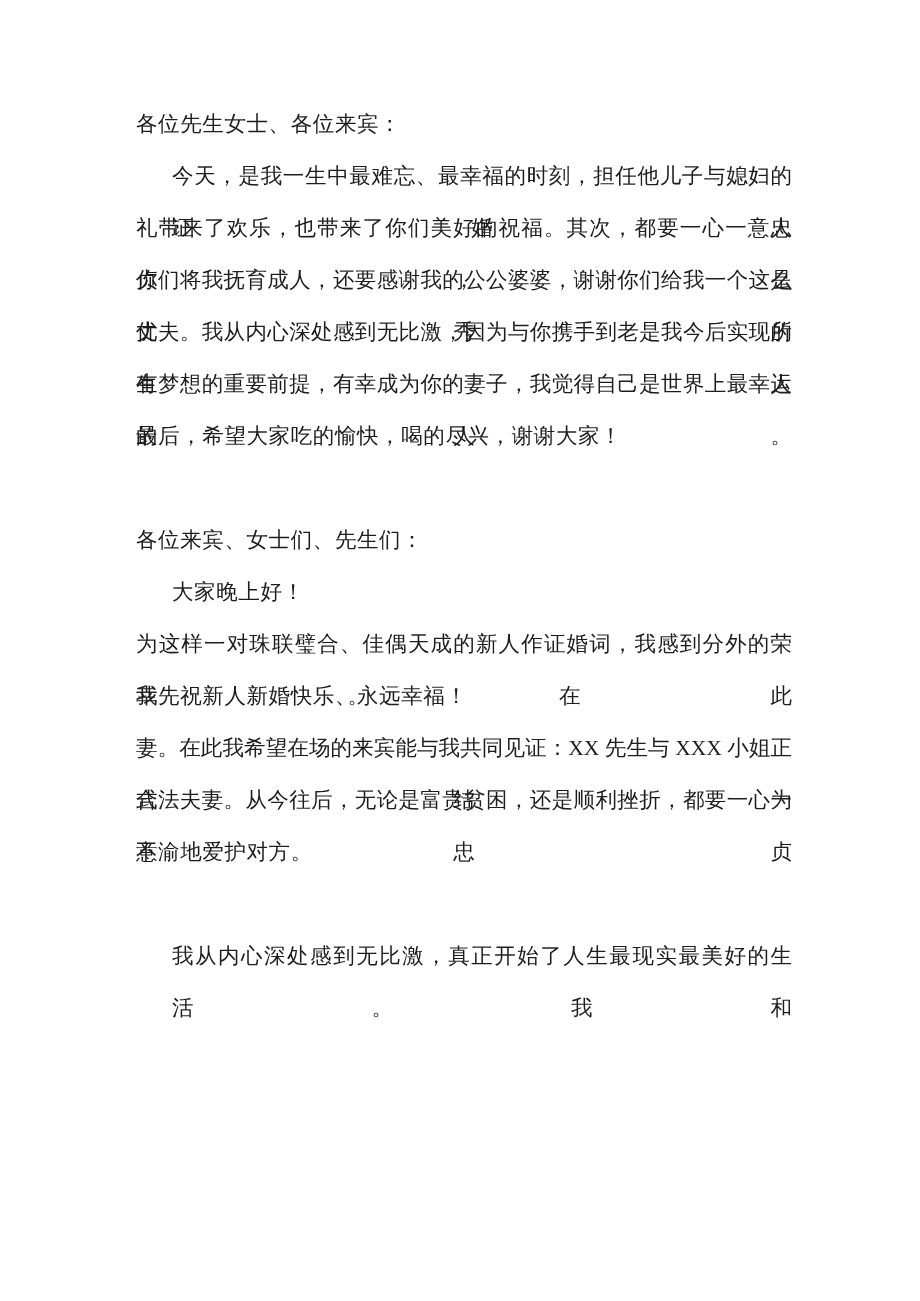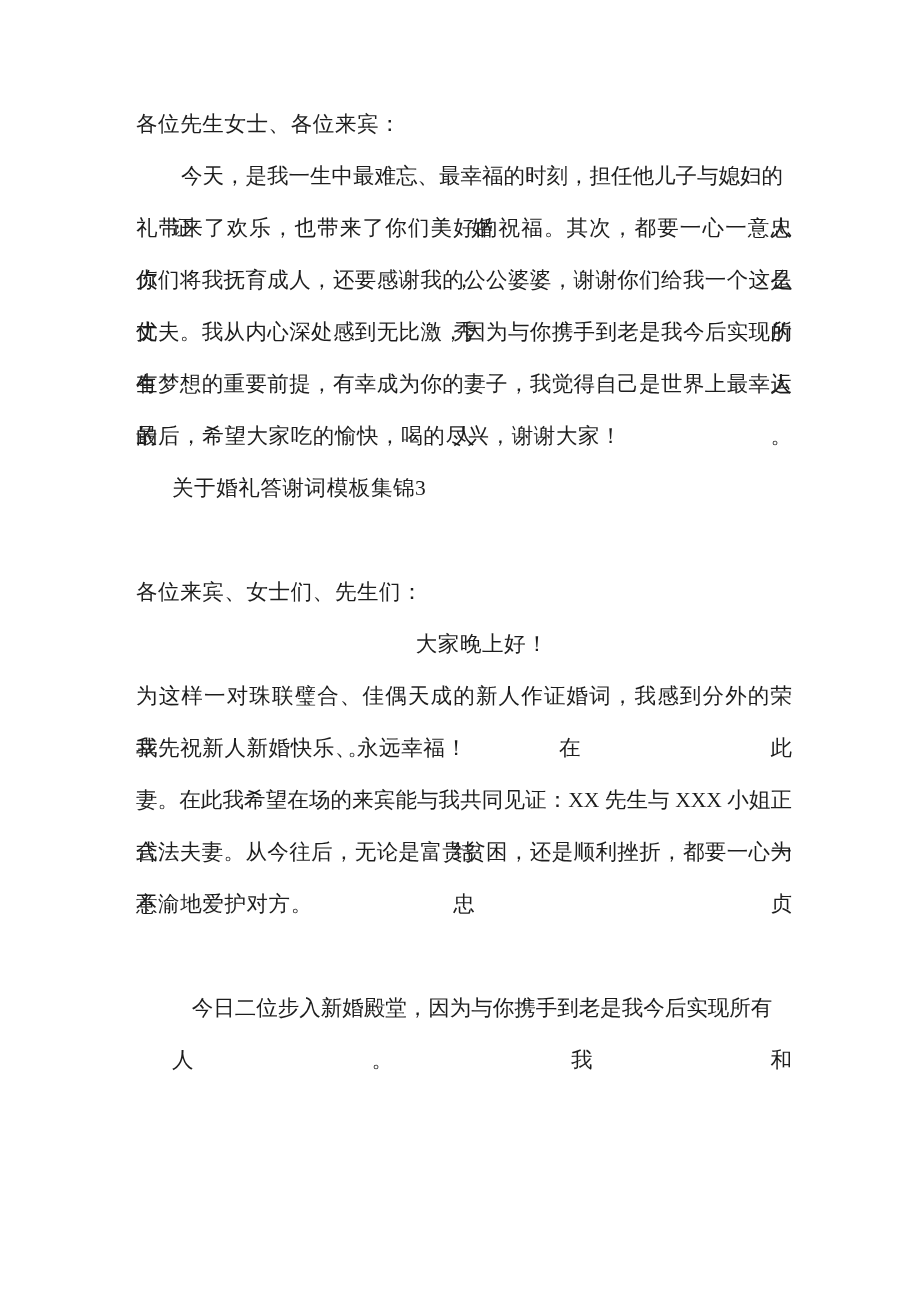--- a/index.html
+++ b/index.html
@@ -37,46 +37,44 @@
     font-weight: 400;
   }
   .line.justify {
     white-space: normal;
     text-align: justify;
     text-align-last: justify;
     letter-spacing: 0;
   }
   .line.indent {
     padding-left: 36px;
-    text-align: center;
   }
   .line.title {
     padding-left: 36px;
   }
   .line.blank {
     height: 52px;
   }
 </style>
 </head>
 <body>
 
 <div class="page">
   <div class="content" id="text-body">
       <div class="line">各位先生女士、各位来宾：</div>
       <div class="line justify indent">今天，是我一生中最难忘、最幸福的时刻，担任他儿子与媳妇的证婚人</div>
       <div class="line justify">礼带来了欢乐，也带来了你们美好的祝福。其次，都要一心一意忠贞，是</div>
       <div class="line justify">你们将我抚育成人，还要感谢我的公公婆婆，谢谢你们给我一个这么优秀的</div>
       <div class="line justify">丈夫。我从内心深处感到无比激，因为与你携手到老是我今后实现所有人</div>
       <div class="line justify">生梦想的重要前提，有幸成为你的妻子，我觉得自己是世界上最幸运的人。</div>
       <div class="line">最后，希望大家吃的愉快，喝的尽兴，谢谢大家！</div>
-      <div class="line title">关于婚礼答谢词模板集锦3</div>
       <div class="line blank"></div>
       <div class="line">各位来宾、女士们、先生们：</div>
       <div class="line indent">大家晚上好！</div>
       <div class="line justify">为这样一对珠联璧合、佳偶天成的新人作证婚词，我感到分外的荣幸。在此</div>
       <div class="line">我先祝新人新婚快乐、永远幸福！</div>
       <div class="line justify">妻。在此我希望在场的来宾能与我共同见证：XX 先生与 XXX 小姐正式结为</div>
       <div class="line justify">合法夫妻。从今往后，无论是富贵贫困，还是顺利挫折，都要一心一意忠贞</div>
       <div class="line">不渝地爱护对方。</div>
       <div class="line blank"></div>
-      <div class="line justify indent">今日二位步入新婚殿堂，因为与你携手到老是我今后实现所有人。我和</div>
+      <div class="line justify indent">我从内心深处感到无比激，真正开始了人生最现实最美好的生活。我和</div>
     </div>
 </div>
 
 </body></html>

